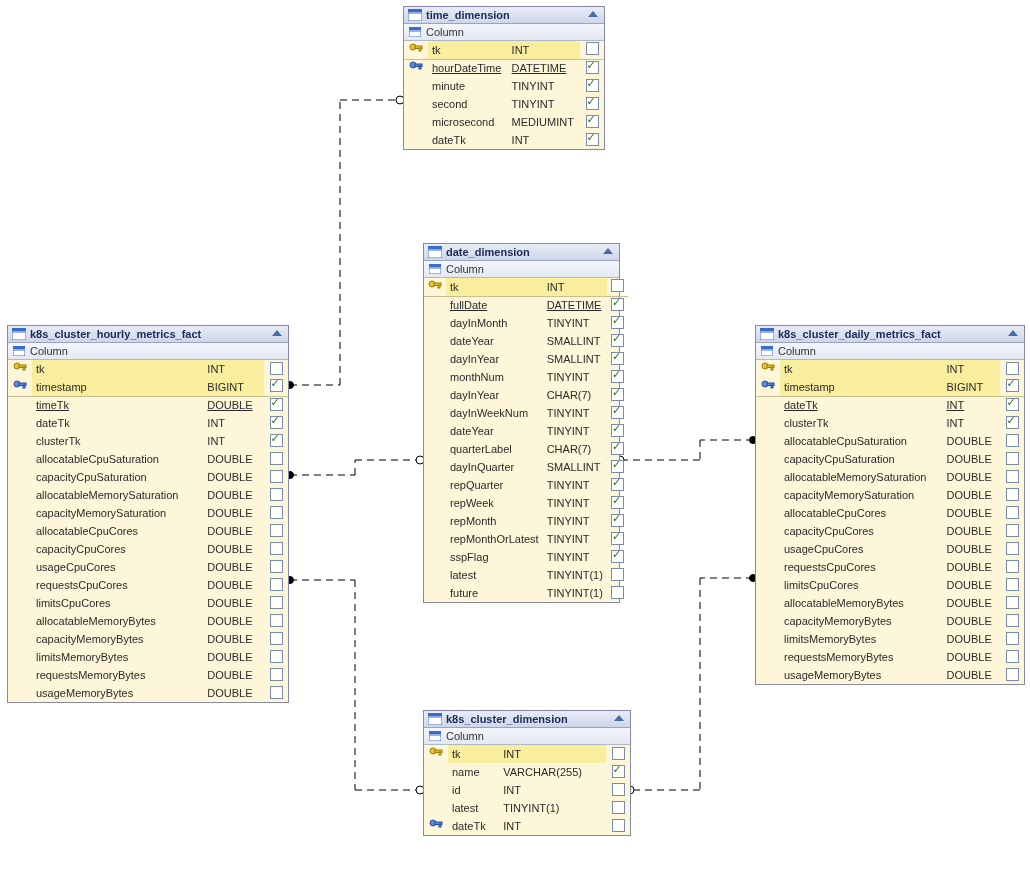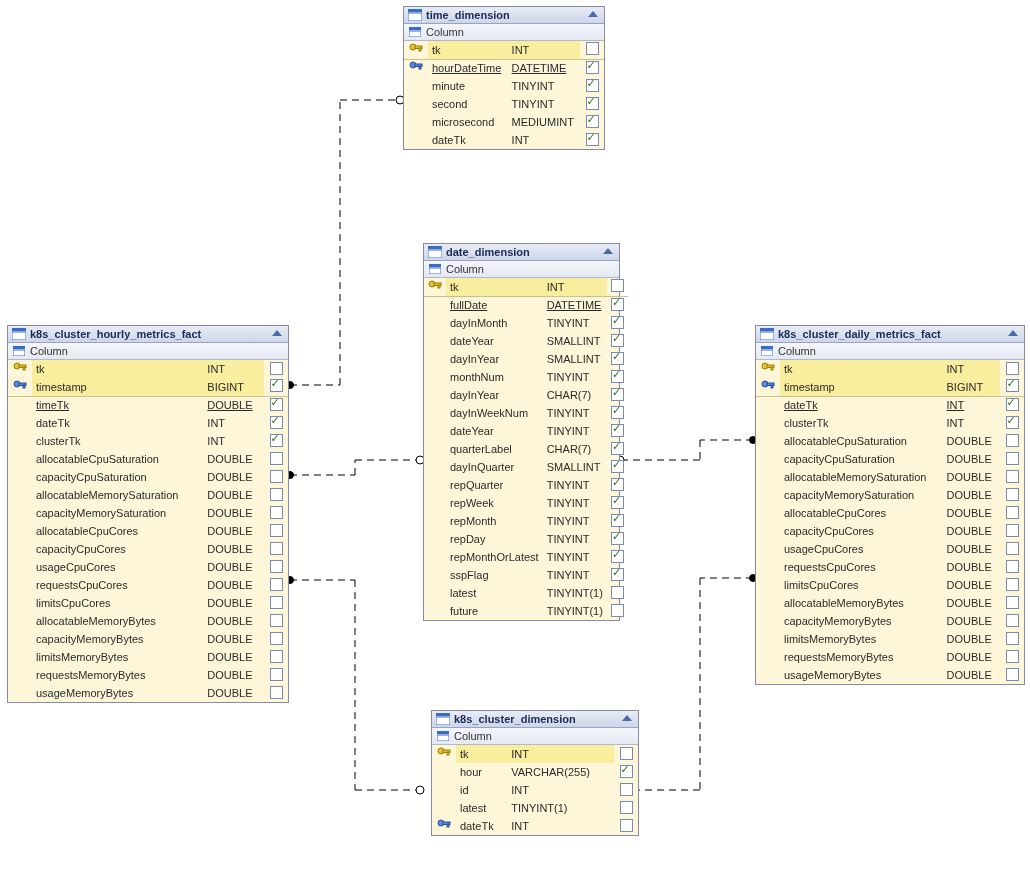--- a/index.html
+++ b/index.html
@@ -310,26 +310,20 @@
         <div class="col-chk-cell"><span class="chk checked"></span></div>
       </div>
       <div class="col-row">
         <div class="col-icon-cell"></div>
         <div class="col-name-cell">repMonth</div>
         <div class="col-type-cell">TINYINT</div>
         <div class="col-chk-cell"><span class="chk checked"></span></div>
       </div>
       <div class="col-row">
         <div class="col-icon-cell"></div>
-        <div class="col-name-cell">repDay</div>
-        <div class="col-type-cell">TINYINT</div>
-        <div class="col-chk-cell"><span class="chk checked"></span></div>
-      </div>
-      <div class="col-row">
-        <div class="col-icon-cell"></div>
         <div class="col-name-cell">repMonthOrLatest</div>
         <div class="col-type-cell">TINYINT</div>
         <div class="col-chk-cell"><span class="chk checked"></span></div>
       </div>
       <div class="col-row">
         <div class="col-icon-cell"></div>
         <div class="col-name-cell">sspFlag</div>
         <div class="col-type-cell">TINYINT</div>
         <div class="col-chk-cell"><span class="chk checked"></span></div>
       </div>
@@ -341,21 +335,21 @@
       </div>
       <div class="col-row">
         <div class="col-icon-cell"></div>
         <div class="col-name-cell">future</div>
         <div class="col-type-cell">TINYINT(1)</div>
         <div class="col-chk-cell"><span class="chk"></span></div>
       </div>
     </div>
 </div>
 
-<div class="table-box" style="left:423px; top:710px; width:206px;margin-left:8px;">
+<div class="table-box" style="left:423px; top:710px; width:206px;">
   <div class="title-bar">
     <span class="icon-tbl">
         <svg width="14" height="12">
           <rect x="0" y="0" width="14" height="3" fill="#3b6cc4"></rect>
           <rect x="0" y="4" width="14" height="8" fill="#fff" stroke="#3b6cc4"></rect>
         </svg>
       </span>
     <span>k8s_cluster_dimension</span>
     <span class="collapse"><svg width="14" height="10">
           <polygon points="2,8 12,8 7,2" fill="#4a6aa8"></polygon>
@@ -376,21 +370,21 @@
             <circle cx="4" cy="4" r="3" fill="#e6c23a" stroke="#a07c00"></circle>
             <rect x="6" y="3" width="7" height="2.5" fill="#e6c23a" stroke="#a07c00"></rect>
             <rect x="10" y="5" width="2" height="3" fill="#e6c23a" stroke="#a07c00"></rect>
           </svg></div>
         <div class="col-name-cell">tk</div>
         <div class="col-type-cell">INT</div>
         <div class="col-chk-cell"><span class="chk"></span></div>
       </div>
       <div class="col-row">
         <div class="col-icon-cell"></div>
-        <div class="col-name-cell">hour</div>
+        <div class="col-name-cell">name</div>
         <div class="col-type-cell">VARCHAR(255)</div>
         <div class="col-chk-cell"><span class="chk checked"></span></div>
       </div>
       <div class="col-row">
         <div class="col-icon-cell"></div>
         <div class="col-name-cell">id</div>
         <div class="col-type-cell">INT</div>
         <div class="col-chk-cell"><span class="chk"></span></div>
       </div>
       <div class="col-row">

